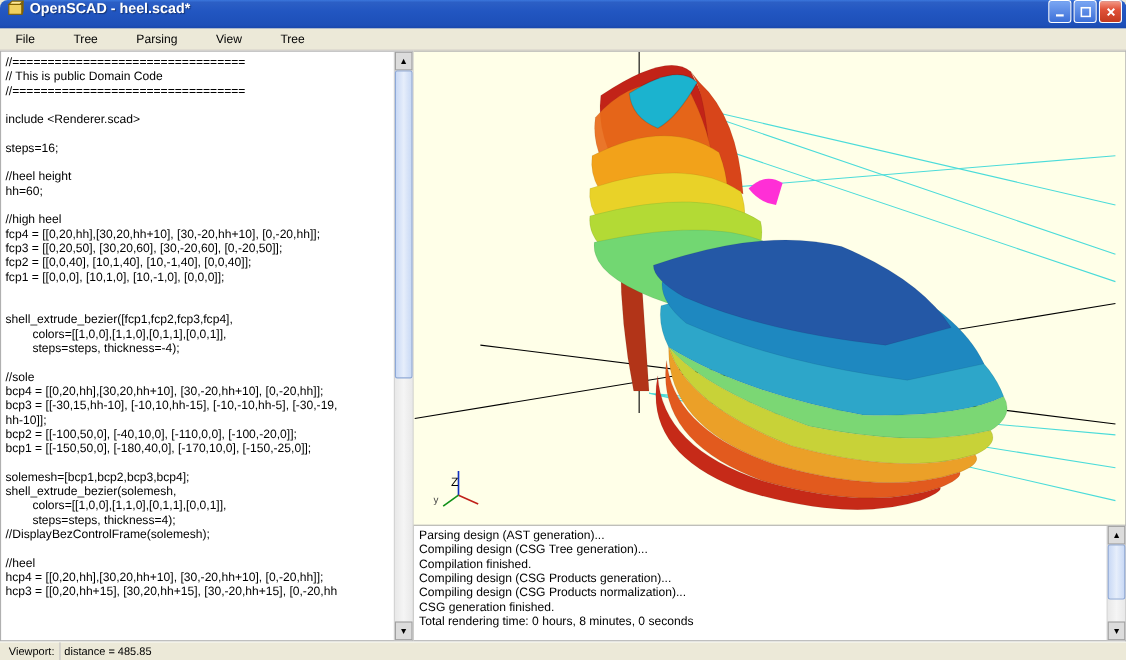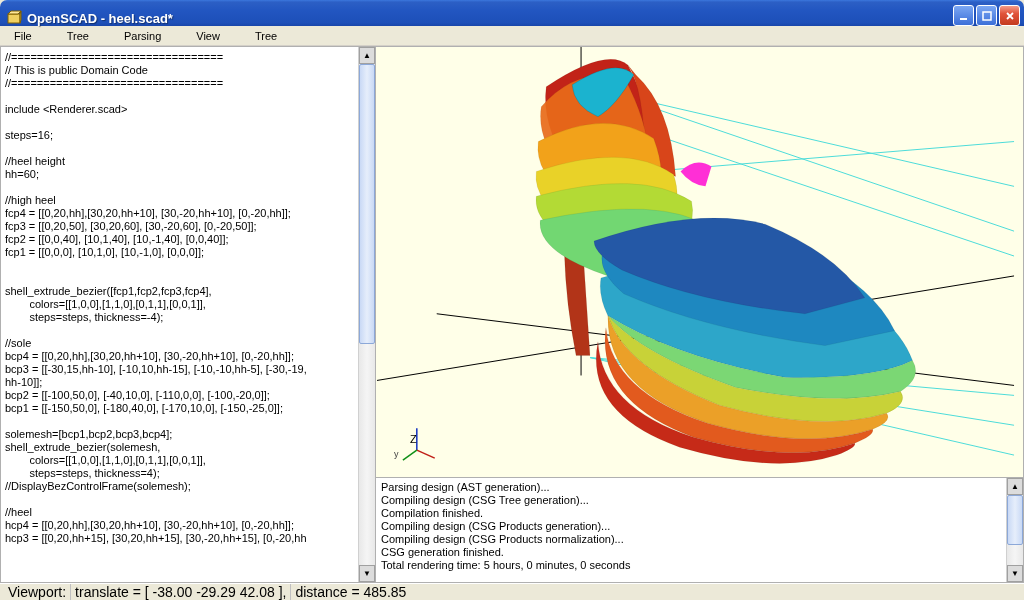--- a/index.html
+++ b/index.html
@@ -1,19 +1,19 @@
 <!DOCTYPE html>
 <html><head>
 <meta charset="utf-8">
 <style>
   * { box-sizing: border-box; margin: 0; padding: 0; }
   html, body { width: 1024px; height: 600px; font-family: Tahoma, sans-serif; font-size: 11px; overflow: hidden; background: #ece9d8; }
   
   
-  .titlebar { height: 26px; background: linear-gradient(to bottom, #3b77dd 0%, #2c5fc5 8%, #2256c1 40%, #1d4fb8 88%, #1846aa 100%); display: flex; align-items: flex-end; color: #fff; font-weight: bold; font-size: 13px; padding-left: 6px; border-radius: 7px 7px 0 0; }
+  .titlebar { height: 26px; background: linear-gradient(to bottom, #3b77dd 0%, #2c5fc5 8%, #2256c1 40%, #1d4fb8 88%, #1846aa 100%); display: flex; align-items: flex-start; color: #fff; font-weight: bold; font-size: 13px; padding-left: 6px; border-radius: 7px 7px 0 0; }
   .titlebar .icon { width: 16px; height: 16px; margin-right: 5px; display:flex; align-items:center; justify-content:center; }
   .titlebar .title { flex: 1; text-shadow: 1px 1px 1px rgba(0,0,0,.4); }
   .titlebar .wbtns { display: flex; gap: 2px; margin-right: 4px; }
   .titlebar .wbtn { width: 21px; height: 21px; border-radius: 3px; border: 1px solid #fff; display:flex; align-items:center; justify-content:center; color:#fff; font-weight:bold; font-family: Arial; }
   .wbtn.min, .wbtn.max { background: linear-gradient(to bottom,#7ba7f3,#3c6fd8); }
   .wbtn.close { background: linear-gradient(to bottom,#f39b88,#e1533a 40%,#c33a1f); }
   
   .menubar { height: 20px; background: #ece9d8; display:flex; align-items:center; padding-left:6px; gap:19px; border-bottom:1px solid #d4d0c8;}
   .menubar span { padding: 2px 8px; }
   
@@ -27,21 +27,21 @@
   
   .rightcol { flex:1; display:flex; flex-direction:column; }
   .viewport { flex:1; background:#ffffe8; border:1px solid #b0b0b0; border-left:none; position:relative; overflow:hidden;}
   .axeslbl { position:absolute; left:34px; bottom:32px; font-size:11px; }
   .axeslbl2 { position:absolute; left:18px; bottom:18px; font-size:9px; color:#444;}
   
   .console { height:105px; background:#fff; border:1px solid #b0b0b0; border-top:none; border-left:none; display:flex;}
   .console .log { flex:1; padding:3px 5px; font-size:11px; line-height:13px; white-space:pre; overflow:hidden;}
   .console .vscroll .thumb { top:17px; height:50px; }
   
-  .statusbar { height:17px; background:#ece9d8; border-top:1px solid #fff; display:flex; align-items:center; padding:0 4px; font-size:14px;}
+  .statusbar { height:17px; background:#ece9d8; border-top:1px solid #fff; display:flex; align-items:center; padding:0 4px; font-size:10px;}
   .statusbar .cell { border-left:1px solid #c0c0c0; padding:0 4px; height:100%; display:flex;align-items:center;}
   .statusbar .cell:first-child { border-left:none;}
   
   
   .heelsvg { position:absolute; left:0; top:0; width:100%; height:100%; }
 </style>
 </head>
 <body>
 
 <div class="titlebar">
@@ -180,27 +180,26 @@
       <div class="axeslbl2">y</div>
     </div>
 
     <div class="console">
       <div class="log">Parsing design (AST generation)...
 Compiling design (CSG Tree generation)...
 Compilation finished.
 Compiling design (CSG Products generation)...
 Compiling design (CSG Products normalization)...
 CSG generation finished.
-Total rendering time: 5 hours, 0 minutes, 0 seconds</div>
+Total rendering time: 0 hours, 8 minutes, 0 seconds</div>
       <div class="vscroll">
         <div class="btn">▲</div>
         <div class="thumb"></div>
         <div class="btn" style="position:absolute;bottom:0;left:0;right:0">▼</div>
       </div>
     </div>
   </div>
 </div>
 
 <div class="statusbar">
   <div class="cell">Viewport:</div>
-  <div class="cell">translate = [ -38.00 -29.29 42.08 ],</div>
   <div class="cell">distance = 485.85</div>
 </div>
 
 </body></html>

